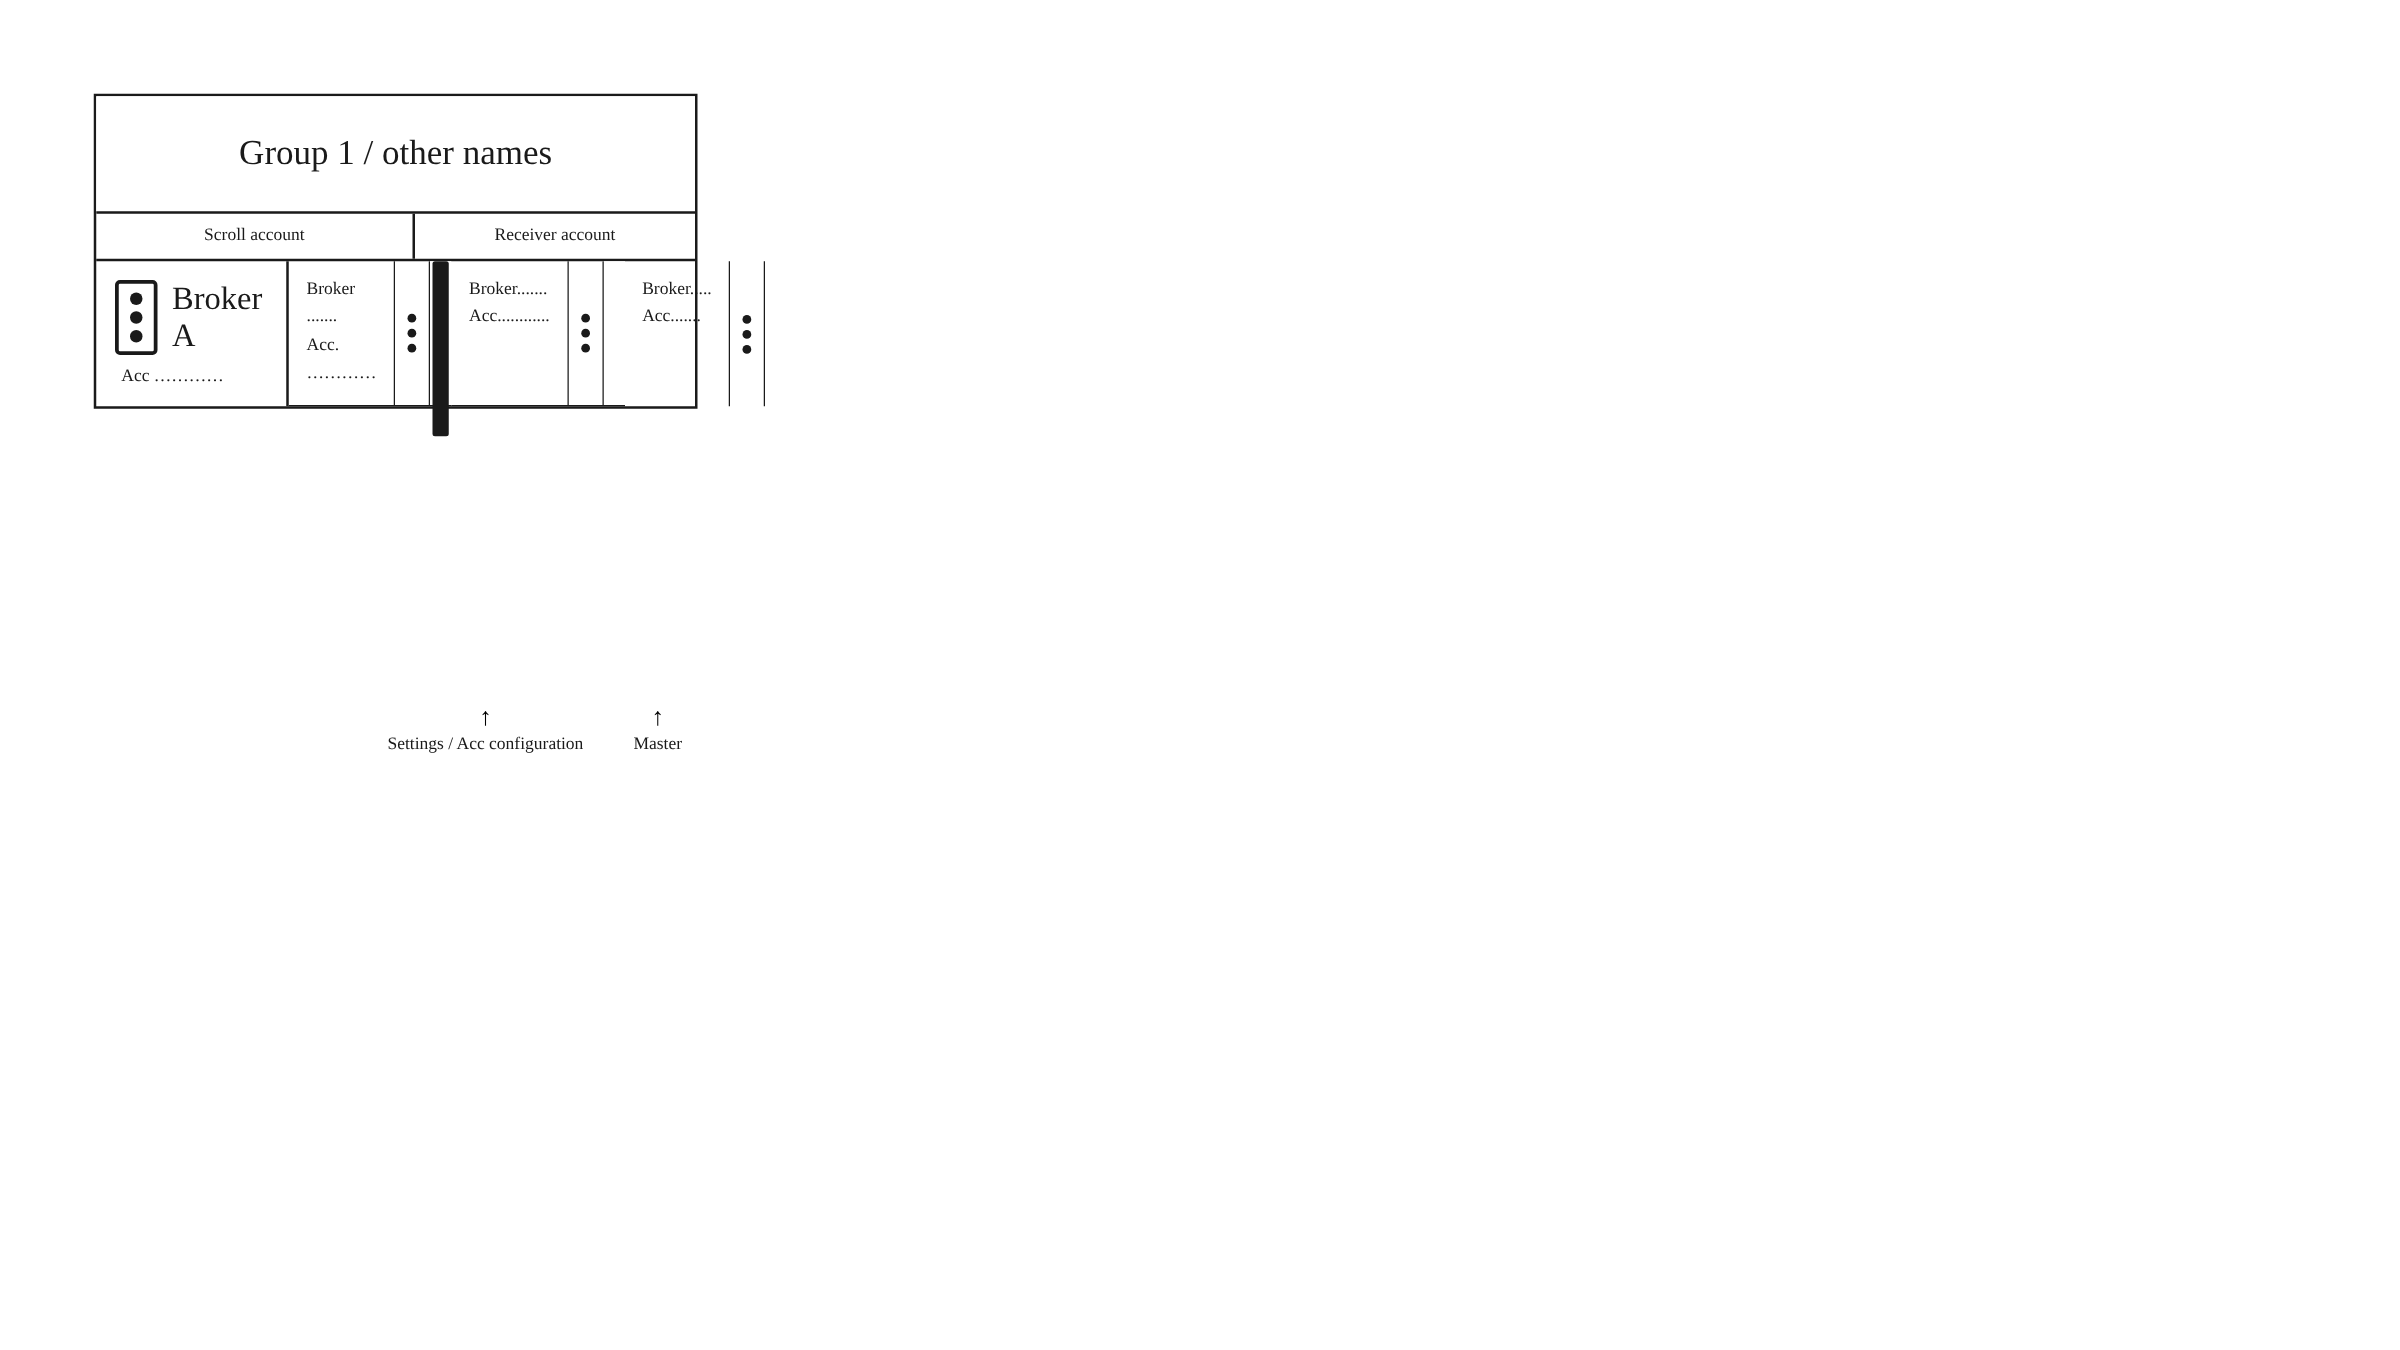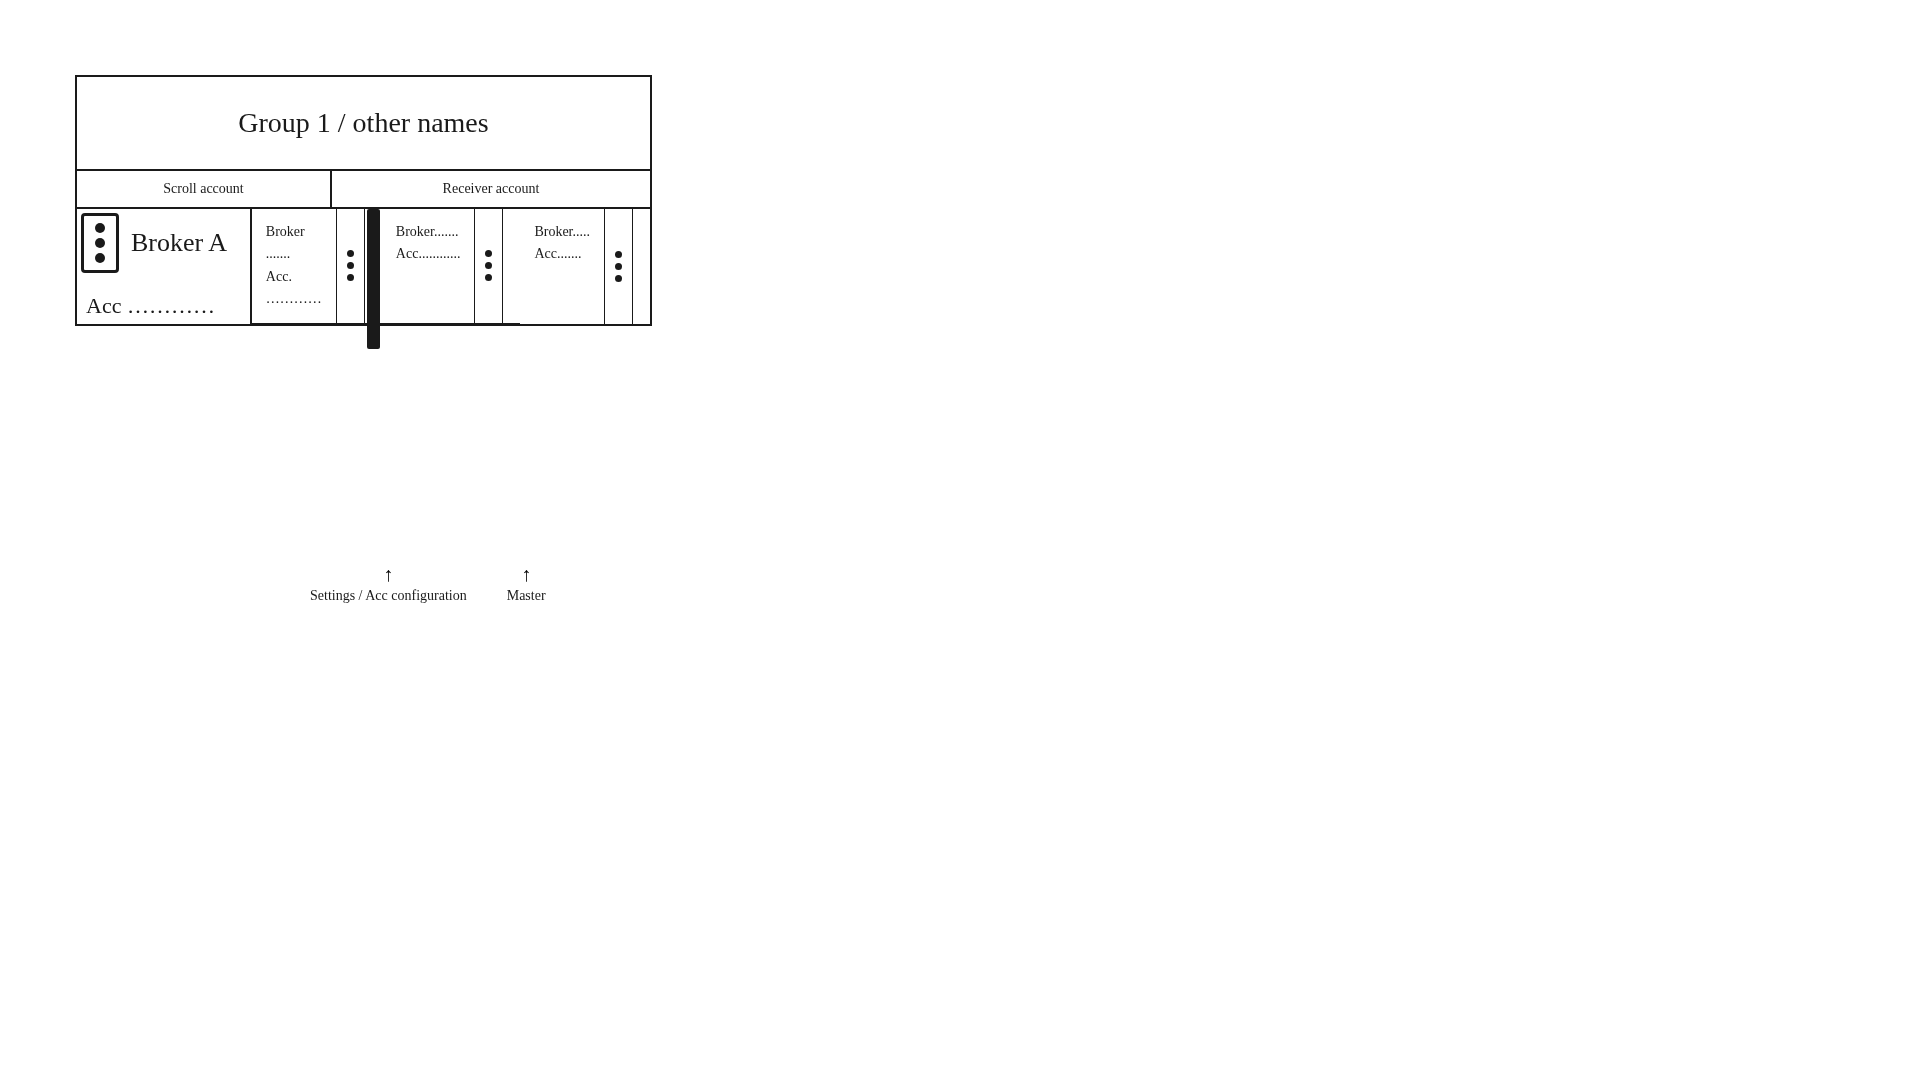--- a/index.html
+++ b/index.html
@@ -14,21 +14,21 @@
       width: 1920px;
       height: 1080px;
       position: relative;
       overflow: hidden;
     }
 
     .main-container {
       position: absolute;
       top: 75px;
       left: 75px;
-      width: 577px;
+      width: 483px;
       border: 2px solid #1a1a1a;
     }
 
     .group-header {
       width: 100%;
       padding: 30px 20px;
       text-align: center;
       border-bottom: 2px solid #1a1a1a;
       background: #ffffff;
     }
@@ -61,21 +61,21 @@
       color: #1a1a1a;
     }
 
     .content-area {
       display: flex;
     }
 
     .master-column {
       width: 255px;
       border-right: 2px solid #1a1a1a;
-      padding: 4px;
+      padding: 15px;
       display: flex;
       flex-direction: column;
       gap: 10px;
     }
 
     .broker-icon {
       display: flex;
       align-items: center;
       gap: 12px;
     }
@@ -98,24 +98,23 @@
       border-radius: 50%;
       background: #1a1a1a;
     }
 
     .broker-a-label {
       font-size: 26px;
       color: #1a1a1a;
     }
 
     .acc-label {
-      font-size: 22px;
+      font-size: 14px;
       color: #1a1a1a;
       padding-left: 5px;
-      margin-top: 10px;
     }
 
     .receiver-column {
       flex: 1;
       display: flex;
       flex-direction: row;
       position: relative;
     }
 
     .receiver-row {

